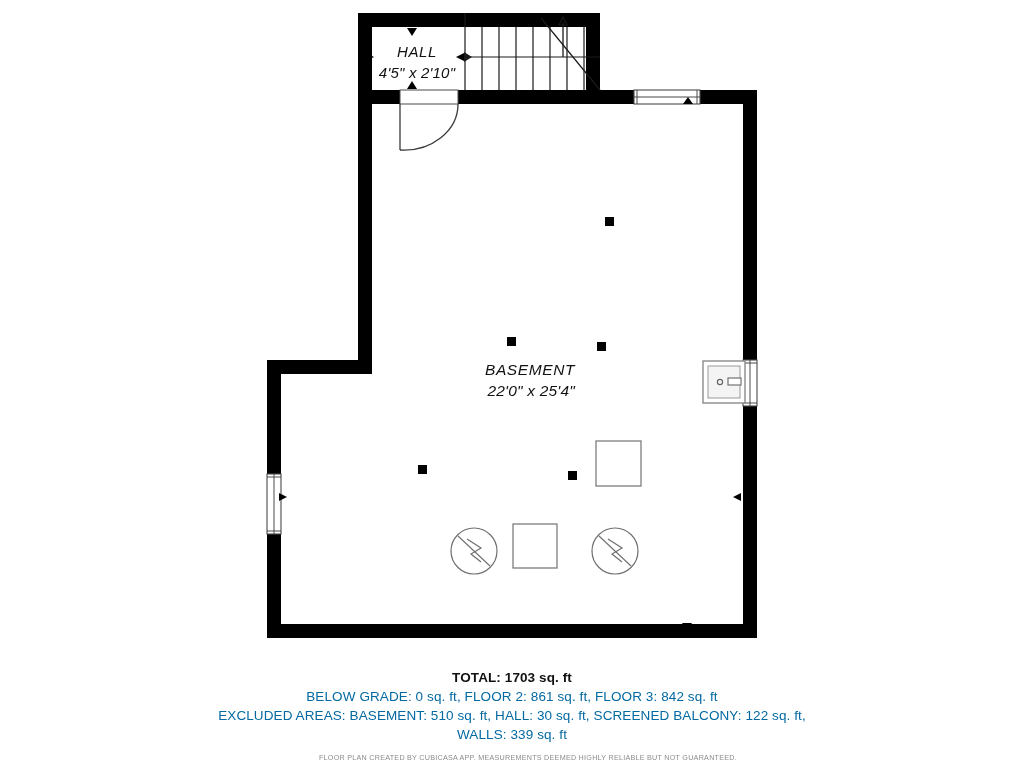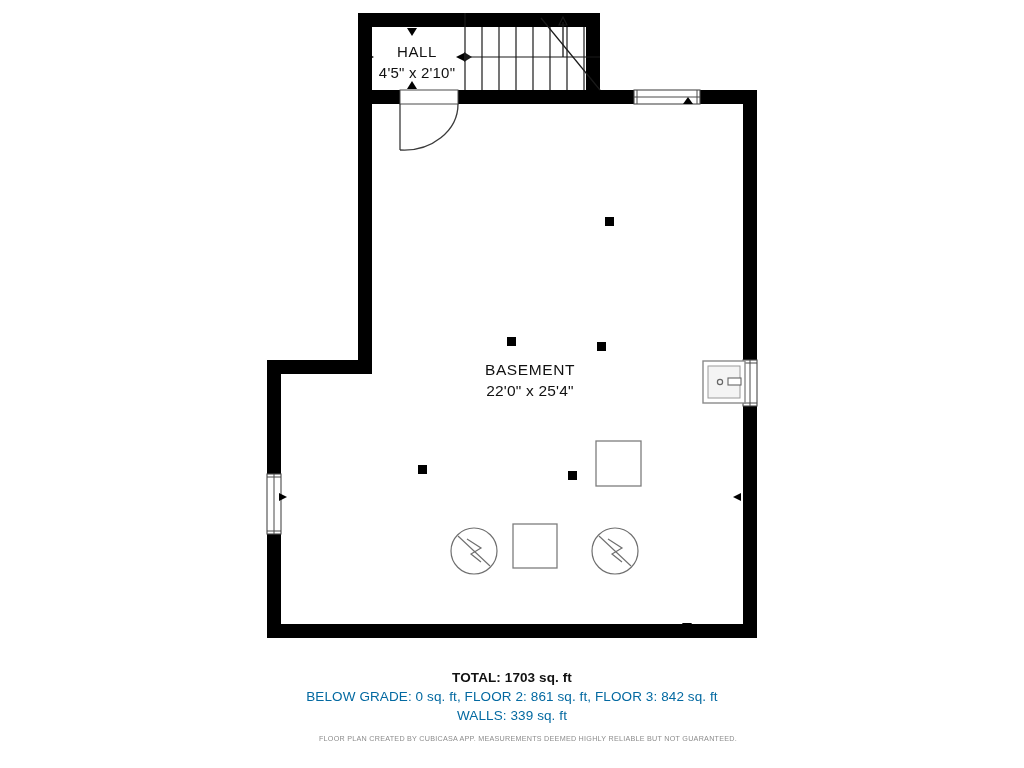--- a/index.html
+++ b/index.html
@@ -54,20 +54,21 @@
     color: #8c8c8c;
     letter-spacing: 0.25px;
     line-height: 10px;
     margin-left: 32px;
   }
   .room-label {
     position: absolute;
     text-align: center;
     white-space: nowrap;
     color: #111111;
+    font-style: italic;
   }
   .room-name {
     font-size: 15.5px;
     letter-spacing: 0.6px;
     line-height: 20px;
   }
   .room-dims {
     font-size: 15.5px;
     letter-spacing: 0.2px;
     line-height: 21px;
@@ -204,25 +205,26 @@
       <path d="M279,493 L287,497 L279,501 Z" fill="#000000"></path>
     </g>
 
   </svg>
 
   <div class="room-label hall-label" style="left:417px; top:42px; transform:translateX(-50%);">
     <div class="room-name">HALL</div>
     <div class="room-dims">4'5" x 2'10"</div>
   </div>
 
-  <div class="room-label basement-label" style="left:530px; top:360px; transform:translateX(-50%);">
+  <div class="room-label basement-label" style="left:530px; top:360px; transform:translateX(-50%);text-align:right;">
     <div class="room-name">BASEMENT</div>
     <div class="room-dims">22'0" x 25'4"</div>
   </div>
 
   <div class="footer">
     <div class="footer-total">TOTAL: 1703 sq. ft</div>
     <div class="footer-line">BELOW GRADE: 0 sq. ft, FLOOR 2: 861 sq. ft, FLOOR 3: 842 sq. ft</div>
+    <div class="footer-line">EXCLUDED AREAS: BASEMENT: 510 sq. ft, HALL: 30 sq. ft, SCREENED BALCONY: 122 sq. ft,</div>
     <div class="footer-line">WALLS: 339 sq. ft</div>
     <div class="footer-disclaimer">FLOOR PLAN CREATED BY CUBICASA APP. MEASUREMENTS DEEMED HIGHLY RELIABLE BUT NOT GUARANTEED.</div>
   </div>
 
 </div>
 
 </body></html>

